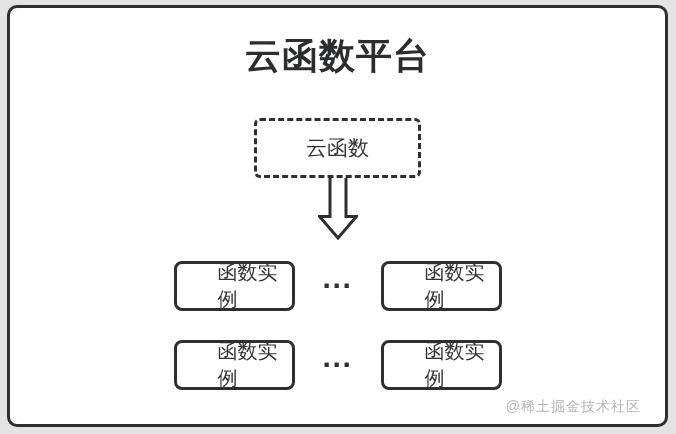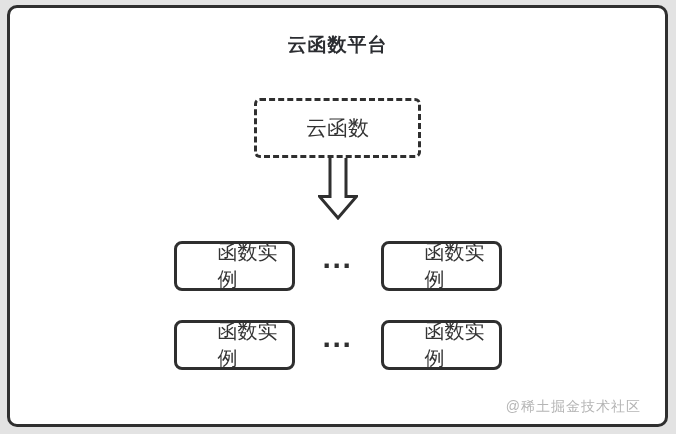--- a/index.html
+++ b/index.html
@@ -21,21 +21,21 @@
     width: 661px;
     height: 422px;
     box-sizing: border-box;
     background: #ffffff;
     border: 3px solid #2f2f2f;
     border-radius: 10px;
   }
   .title {
     margin-top: 26px;
     text-align: center;
-    font-size: 19px;
+    font-size: 36px;
     font-weight: 700;
     letter-spacing: 1px;
     color: #2b2d31;
     line-height: 1.2;
   }
   .cloud-fn {
     width: 167px;
     height: 60px;
     box-sizing: border-box;
     margin: 41px auto 0 auto;

